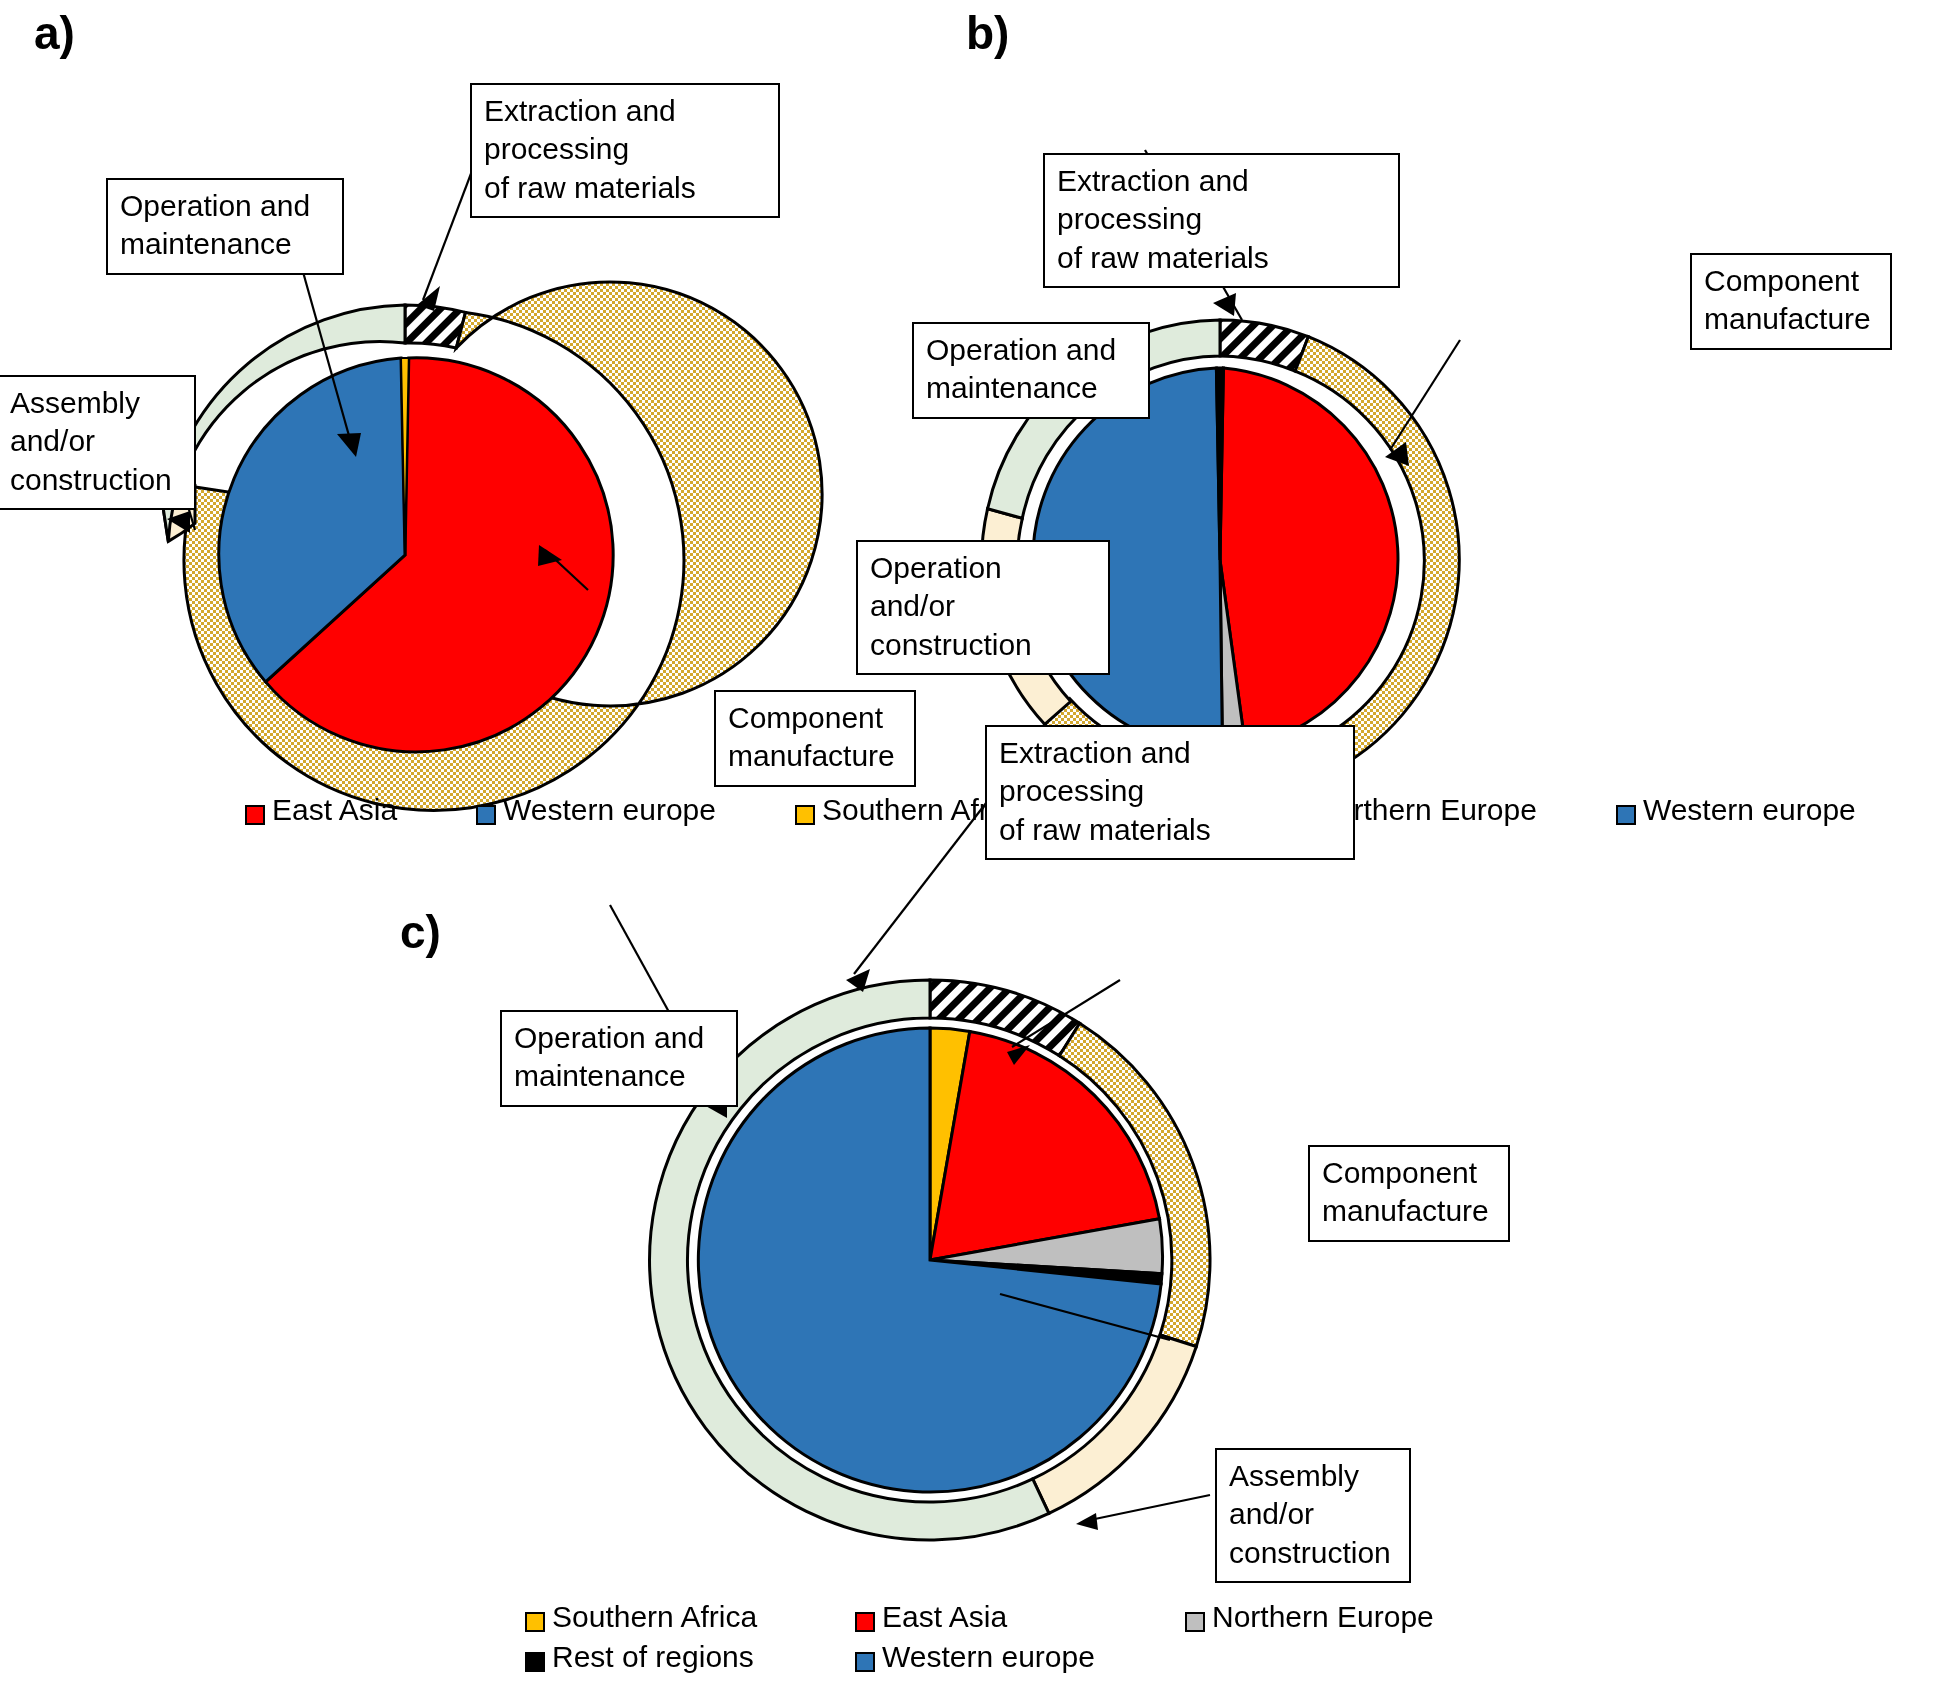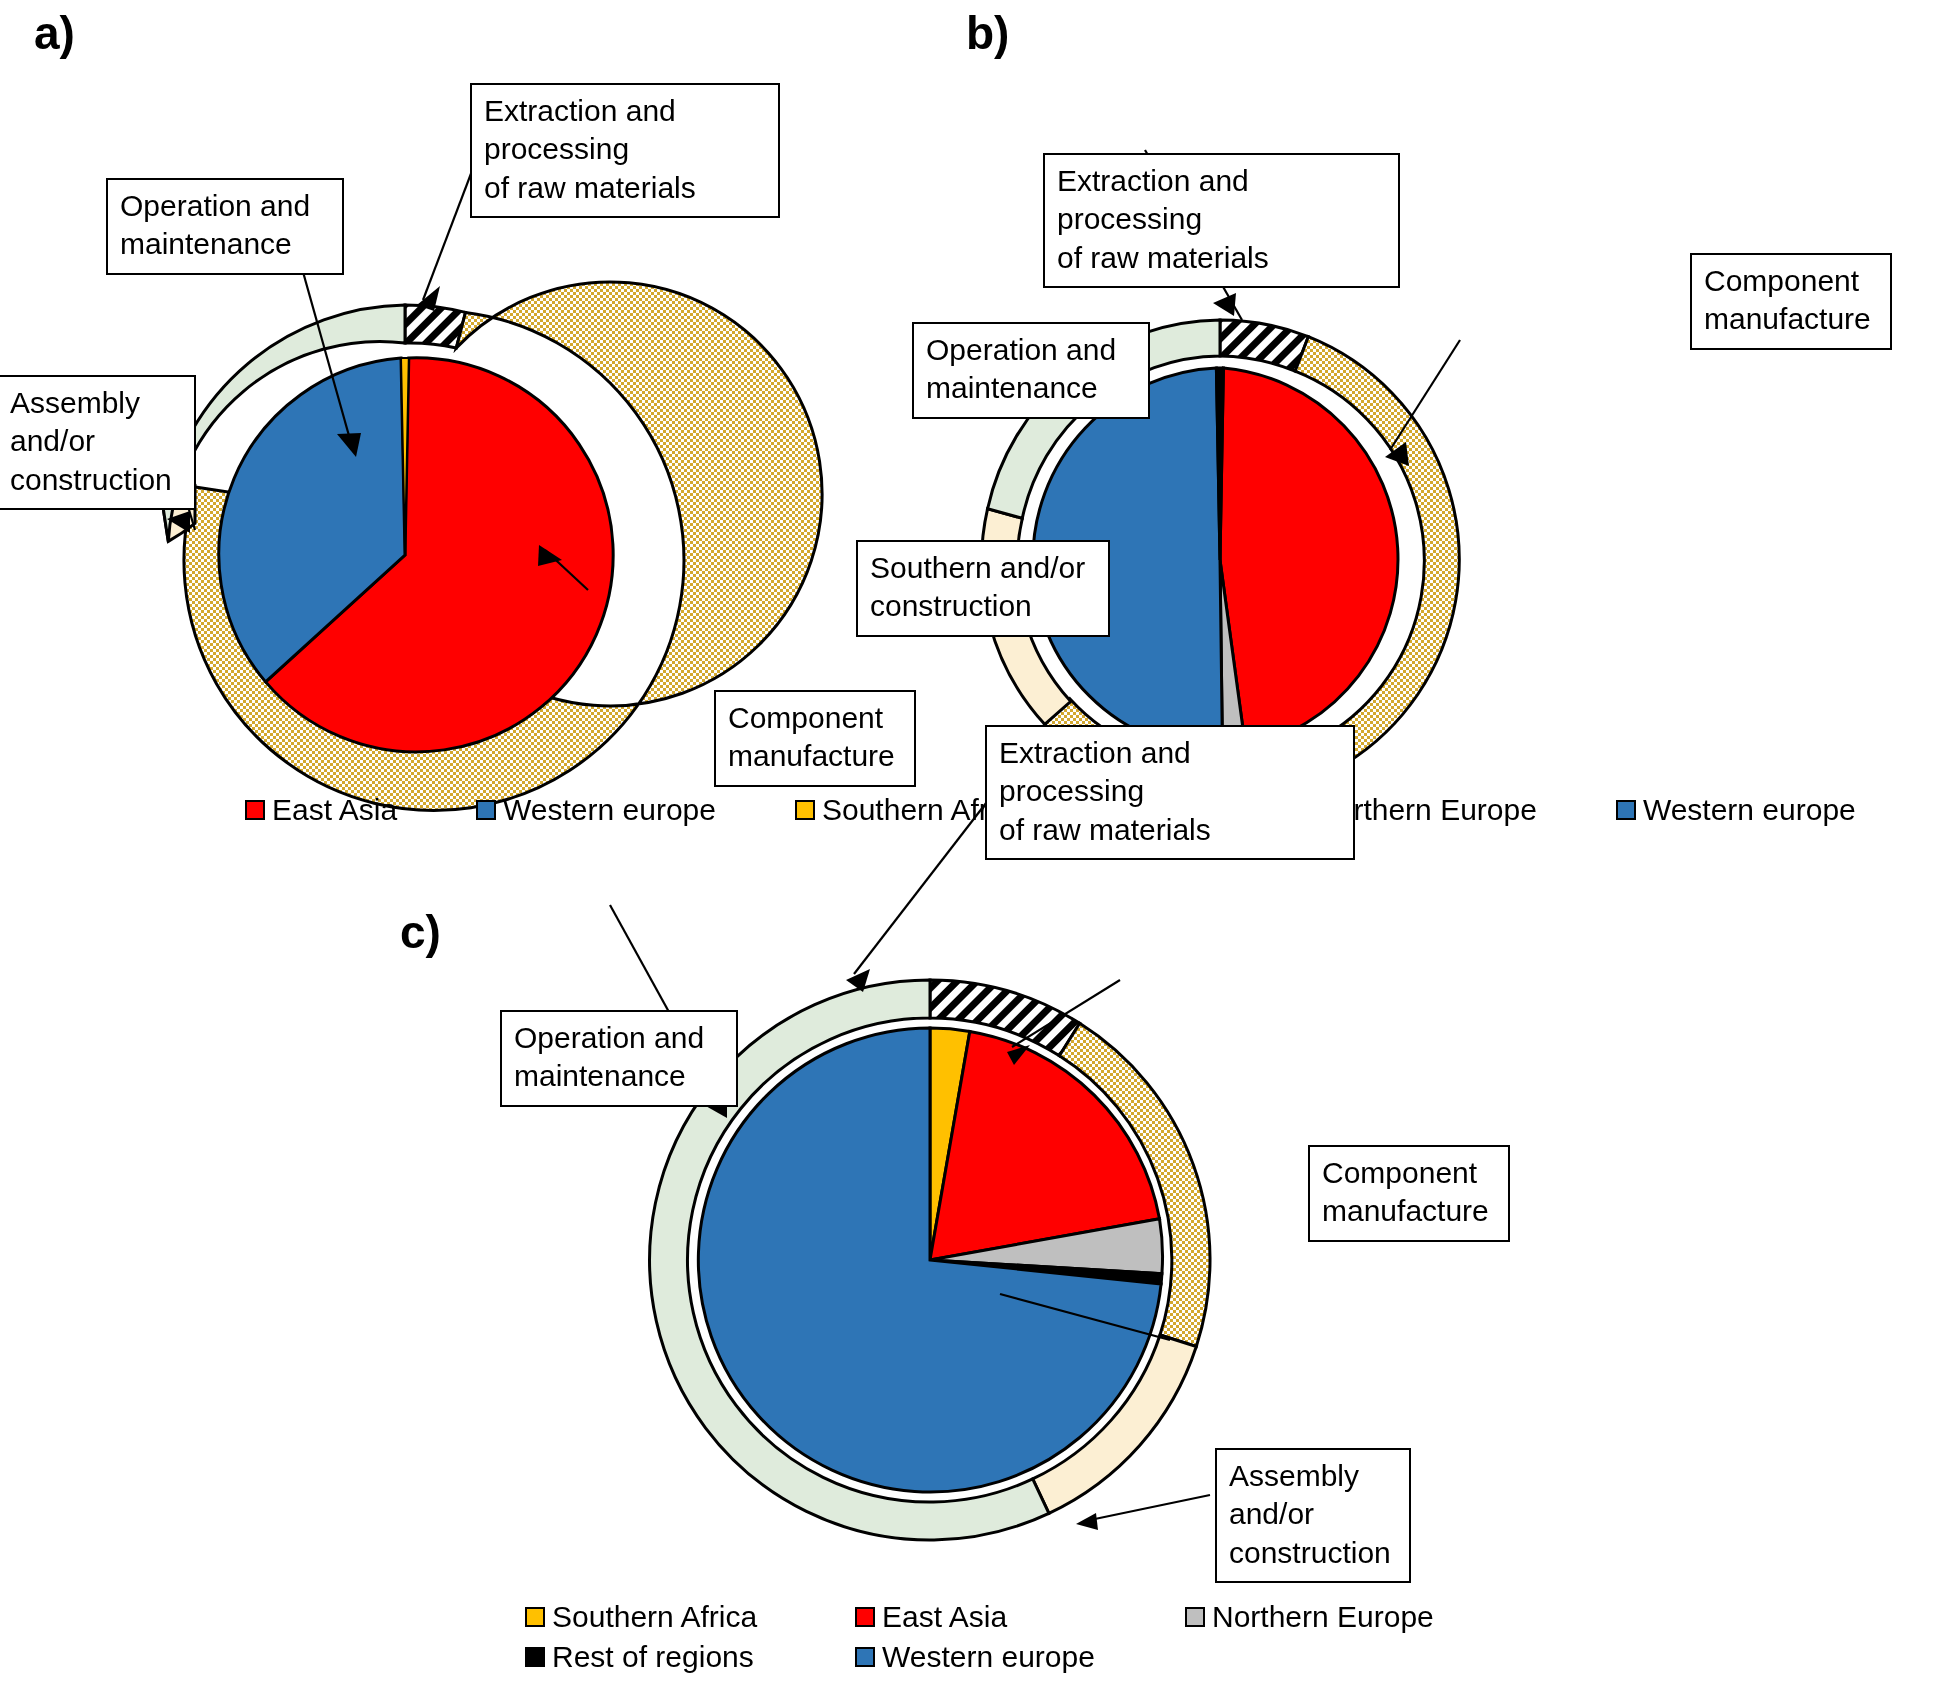--- a/index.html
+++ b/index.html
@@ -1,21 +1,21 @@
 <!DOCTYPE html>
 <html><head>
 <meta charset="utf-8">
 <style>
   html,body{margin:0;padding:0;background:#ffffff;}
   body{width:1933px;height:1701px;position:relative;font-family:"Liberation Sans",sans-serif;overflow:hidden;}
   .panel-letter{position:absolute;font-weight:bold;font-size:46px;color:#000;letter-spacing:0px;}
   .callout{position:absolute;border:2px solid #000;background:#fff;padding:7px 17px 9px 12px;
            font-size:30px;line-height:1.28;color:#000;box-sizing:border-box;white-space:pre-line;}
   .legend{position:absolute;display:flex;flex-wrap:wrap;align-items:center;font-size:30px;color:#000;}
-  .legend-item{display:flex;align-items:center;margin-right:34px;white-space:nowrap;padding-left:45px;}
+  .legend-item{display:flex;align-items:flex-end;margin-right:34px;white-space:nowrap;padding-left:45px;}
   .legend-swatch{width:20px;height:20px;border:2px solid #000;margin-right:7px;box-sizing:border-box;display:inline-block;}
   .legend-label{font-size:30px;color:#000;line-height:1;}
   .legend-c{position:absolute;display:grid;grid-template-columns:330px 330px 330px;row-gap:10px;font-size:30px;}
   svg{display:block;overflow:visible;}
   .sv{position:absolute;left:0;top:0;}
 </style>
 </head>
 <body>
 
 <svg class="sv" width="0" height="0" aria-hidden="true">
@@ -115,21 +115,21 @@
     <polygon points="220,278 196,270 217,257"></polygon>
     <polygon points="187,444 163,437 183,423"></polygon>
     <polygon points="555,327 576,312 579,336"></polygon>
   </g>
 </svg>
 
 <div class="callout" style="left:1043px;top:153px;width:357px;">Extraction and processing
 of raw materials</div>
 <div class="callout" style="left:912px;top:322px;width:238px;">Operation and
 maintenance</div>
-<div class="callout" style="left:856px;top:540px;width:254px;">Southern and/or
+<div class="callout" style="left:856px;top:540px;width:254px;">Operation and/or
 construction</div>
 <div class="callout" style="left:1690px;top:253px;width:202px;">Component
 manufacture</div>
 
 <div class="legend" style="left:1012px;top:795px;">
   <span class="legend-item">
     <span class="legend-swatch" style="background:#FF0000;"></span>
     <span class="legend-label">East Asia</span>
   </span>
   <span class="legend-item">

